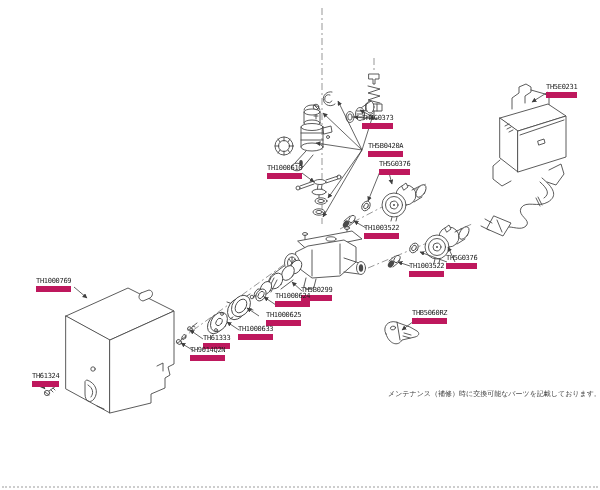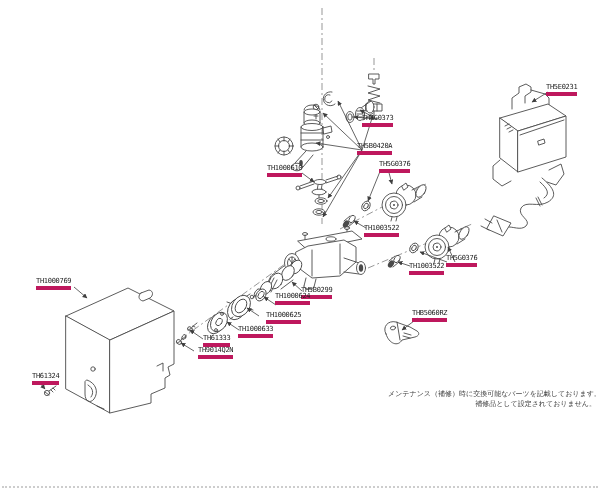--- a/index.html
+++ b/index.html
@@ -3,28 +3,28 @@
 <meta charset="utf-8">
 <style>
   html,body{margin:0;padding:0;background:#f4f4f4;}
   .stage{
     position:relative;width:600px;height:490px;background:#ffffff;
     overflow:hidden;font-family:"DejaVu Sans Mono","Liberation Mono",monospace;
   }
   svg{position:absolute;left:0;top:0;}
   .plabel{
     position:absolute;font-size:7px;line-height:8px;letter-spacing:-0.3px;
-    color:#222;border-bottom:4px solid #be185d;padding-bottom:1px;white-space:nowrap;
+    color:#222;border-bottom:6px solid #be185d;padding-bottom:1px;white-space:nowrap;
   }
   .note{
     position:absolute;left:388px;top:390px;width:208px;
     font-family:"DejaVu Sans","Liberation Sans",sans-serif;
     font-size:7px;line-height:9.5px;color:#3c3c3c;
   }
-  .note div{white-space:nowrap;text-align:right;}
+  .note div{white-space:nowrap;}
   .dotline{position:absolute;left:2px;width:596px;top:486px;border-top:2px dotted #cdcdcd;}
   
   .ln{stroke:#4a4a4a;fill:none;stroke-width:0.9;stroke-linecap:round;stroke-linejoin:round;}
   .wf{fill:#ffffff;}
   .dk{fill:#4a4a4a;}
   .dash{stroke:#6a6a6a;stroke-width:0.7;fill:none;stroke-dasharray:7 3 2 3;}
   .ldr{stroke:#3f3f3f;stroke-width:0.8;fill:none;}
 </style>
 </head>
 <body>
@@ -334,36 +334,35 @@
     <line class="ldr" x1="203" y1="339" x2="190" y2="330" marker-end="url(#arw)"></line>
     <line class="ldr" x1="194" y1="351" x2="181" y2="343" marker-end="url(#arw)"></line>
     <line class="ldr" x1="74" y1="287" x2="87" y2="298" marker-end="url(#arw)"></line>
     <line class="ldr" x1="38" y1="381" x2="45" y2="389" marker-end="url(#arw)"></line>
     <line class="ldr" x1="418" y1="318" x2="402" y2="330" marker-end="url(#arw)"></line>
   </g>
 </svg>
 
 <span class="plabel" style="left:546px;top:83px">TH5E0231</span>
 <span class="plabel" style="left:362px;top:114px">TH5G0373</span>
-<span class="plabel" style="left:357px;top:142px">TH5B0420A</span>
+<span class="plabel" style="left:368px;top:142px">TH5B0420A</span>
 <span class="plabel" style="left:267px;top:164px">TH1000610</span>
 <span class="plabel" style="left:379px;top:160px">TH5G0376</span>
 <span class="plabel" style="left:364px;top:224px">TH1003522</span>
 <span class="plabel" style="left:446px;top:254px">TH5G0376</span>
 <span class="plabel" style="left:409px;top:262px">TH1003522</span>
 <span class="plabel" style="left:301px;top:286px">TH5B0299</span>
 <span class="plabel" style="left:275px;top:292px">TH1000624</span>
 <span class="plabel" style="left:266px;top:311px">TH1000625</span>
 <span class="plabel" style="left:238px;top:325px">TH1000633</span>
 <span class="plabel" style="left:203px;top:334px">TH61333</span>
-<span class="plabel" style="left:198px;top:346px">TH9014Q2N</span>
+<span class="plabel" style="left:190px;top:346px">TH9014Q2N</span>
 <span class="plabel" style="left:36px;top:277px">TH1000769</span>
 <span class="plabel" style="left:32px;top:372px">TH61324</span>
 <span class="plabel" style="left:412px;top:309px">THB5060RZ</span>
 
 <div class="note">
   <div>メンテナンス（補修）時に交換可能なパーツを記載しております。</div>
-  <div>補修品として設定されておりません。</div>
 </div>
 
 <div class="dotline"></div>
 
 </div>
 
 </body></html>

